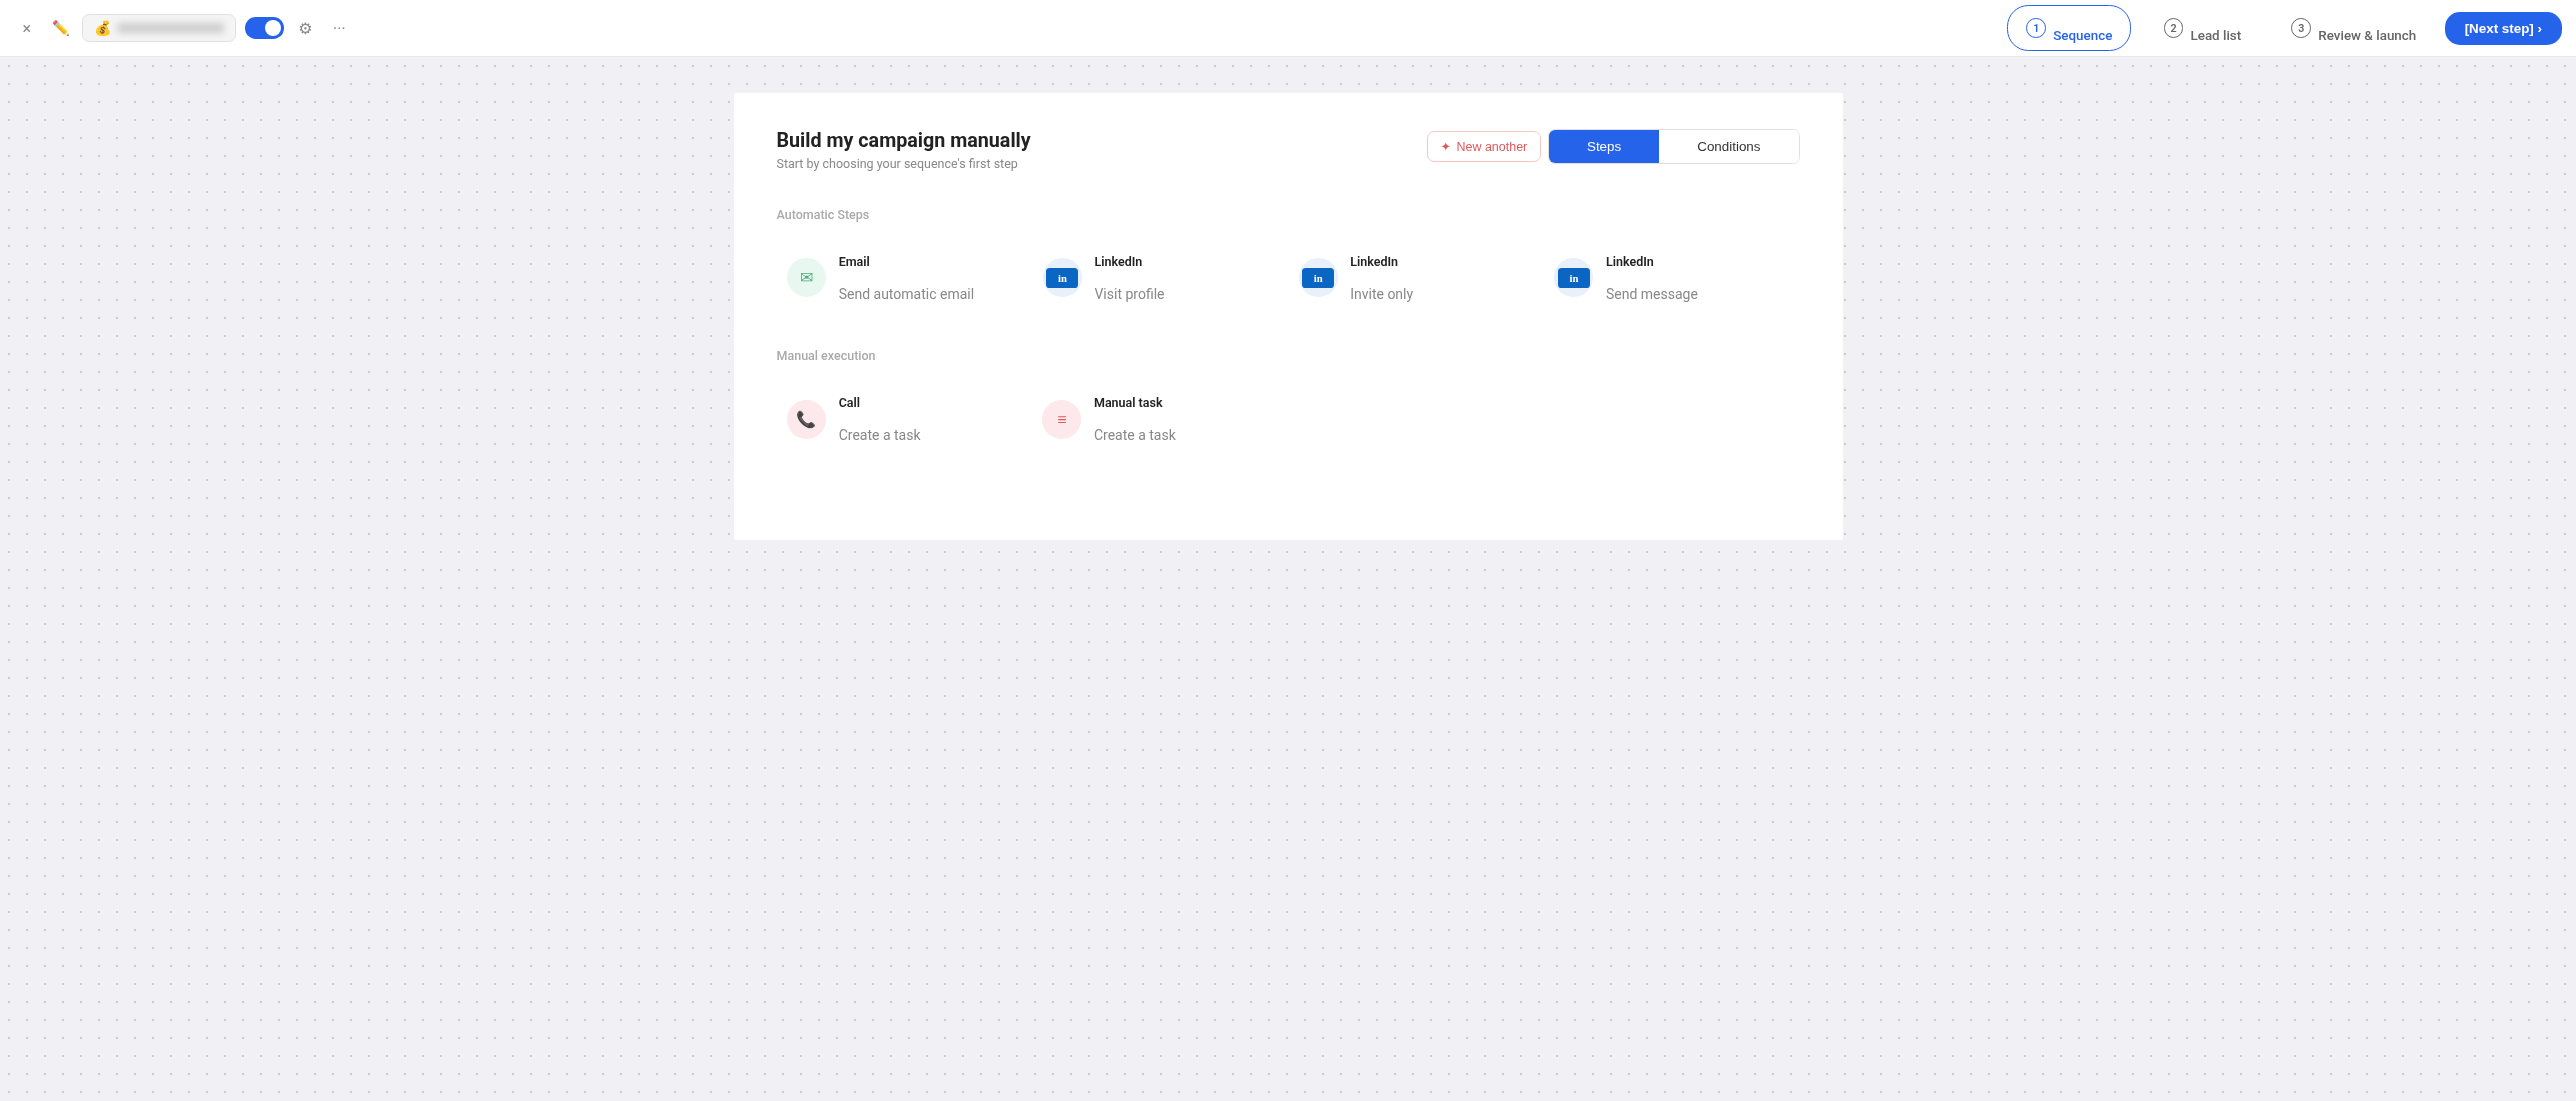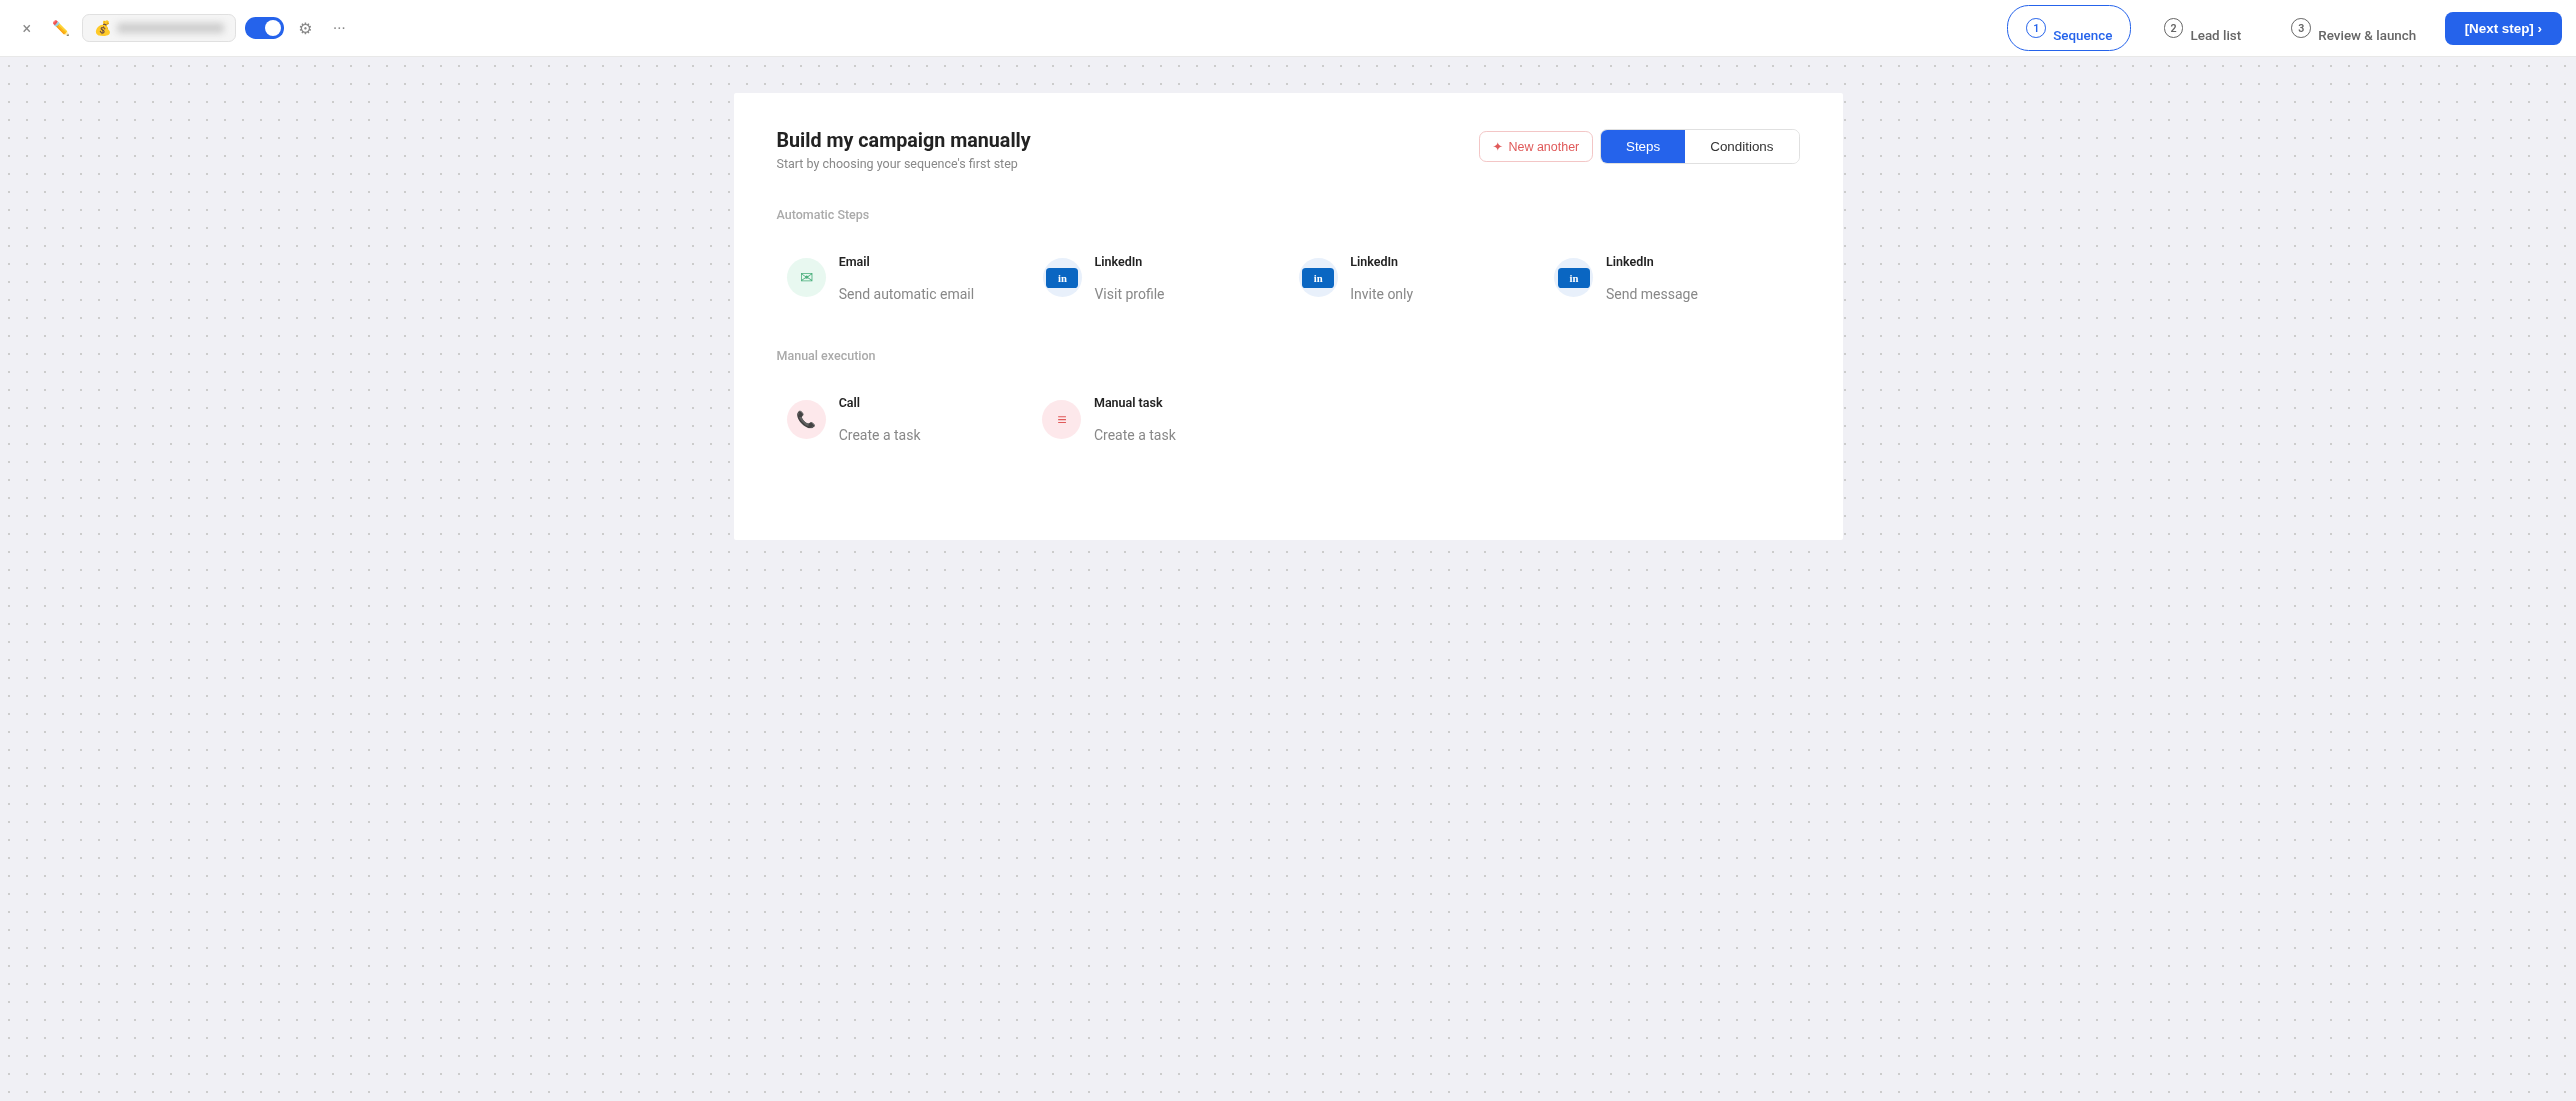--- a/index.html
+++ b/index.html
@@ -114,21 +114,21 @@
     .nav-step.active .nav-step-num {
       border-color: #2563eb;
       color: #2563eb;
     }
     .nav-step-label { font-weight: 500; margin-top: 15px; }
 
     .next-btn {
       background: #2563eb;
       color: #fff;
       border: none;
-      border-radius: 8px;
+      border-radius: 15px;
       padding: 9px 19.7px;
       font-size: 13.4px;
       font-weight: 600;
       cursor: pointer;
       display: flex;
       align-items: center;
       gap: 5.4px;
       white-space: nowrap;
       text-align: right;
     }
@@ -188,21 +188,21 @@
     }
     .star-icon { font-size: 12.5px; color: #e05a5a; }
 
     .tab-group {
       display: flex;
       border: 0.9px solid #e0e0e0;
       border-radius: 7.2px;
       overflow: hidden;
     }
     .tab-btn {
-      padding: 9px 25px;
+      padding: 9px 38px;
       font-size: 13.4px;
       font-weight: 500;
       cursor: pointer;
       border: none;
       background: #fff;
       color: #333;
     }
     .tab-btn.active {
       background: #2563eb;
       color: #fff;

